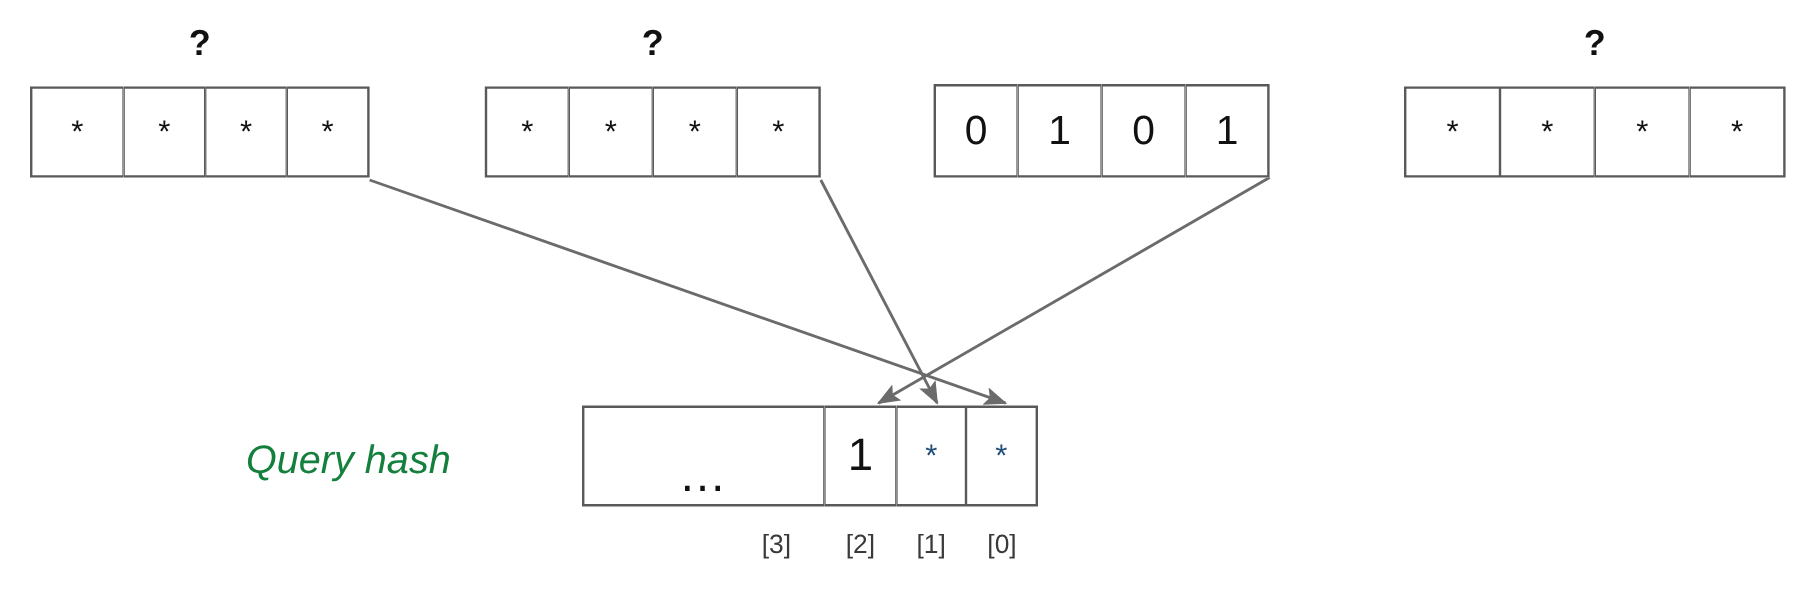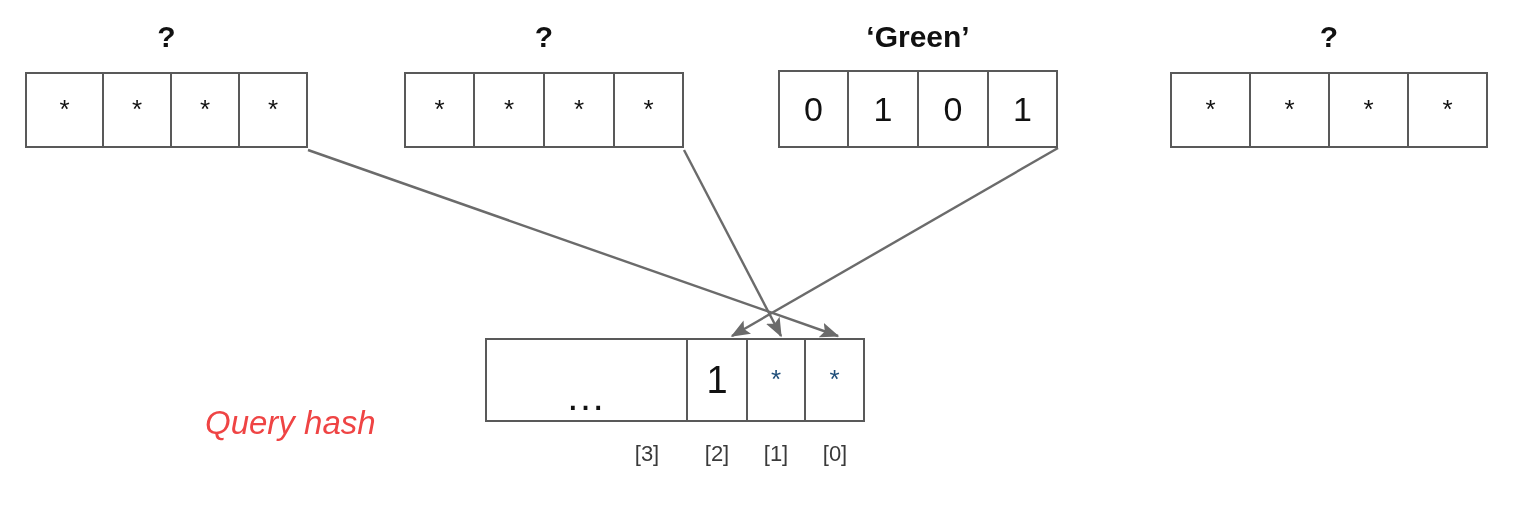--- a/index.html
+++ b/index.html
@@ -88,22 +88,21 @@
     font-size: 26px;
     padding-bottom: 2px;
   }
 
   #queryhash-label {
     position: absolute;
     font-style: italic;
     font-size: 33px;
     line-height: 1;
     white-space: nowrap;
-    color: #ef4444;
-    margin-top: 40px;
+    color: #15803d;
   }
 
   .index-label {
     position: absolute;
     font-size: 22px;
     line-height: 1;
     text-align: center;
     color: #3a3a3a;
     white-space: nowrap;
   }
@@ -151,21 +150,20 @@
   </div>
 
   <div class="reg-title" style="left:404px; top:22px; width:280px;">?</div>
   <div class="register" style="left:404px; top:72px; width:280px; height:76px;">
     <div class="cell star" style="width:70px;">*</div>
     <div class="cell star" style="width:70px;">*</div>
     <div class="cell star" style="width:70px;">*</div>
     <div class="cell star" style="width:70px;">*</div>
   </div>
 
-  <div class="reg-title" style="left:778px; top:22px; width:280px;">‘Green’</div>
   <div class="register" style="left:778px; top:70px; width:280px; height:78px;">
     <div class="cell" style="width:70px;">0</div>
     <div class="cell" style="width:70px;">1</div>
     <div class="cell" style="width:70px;">0</div>
     <div class="cell" style="width:70px;">1</div>
   </div>
 
   <div class="reg-title" style="left:1170px; top:22px; width:318px;">?</div>
   <div class="register" style="left:1170px; top:72px; width:318px; height:76px;">
     <div class="cell star" style="width:80px;">*</div>

